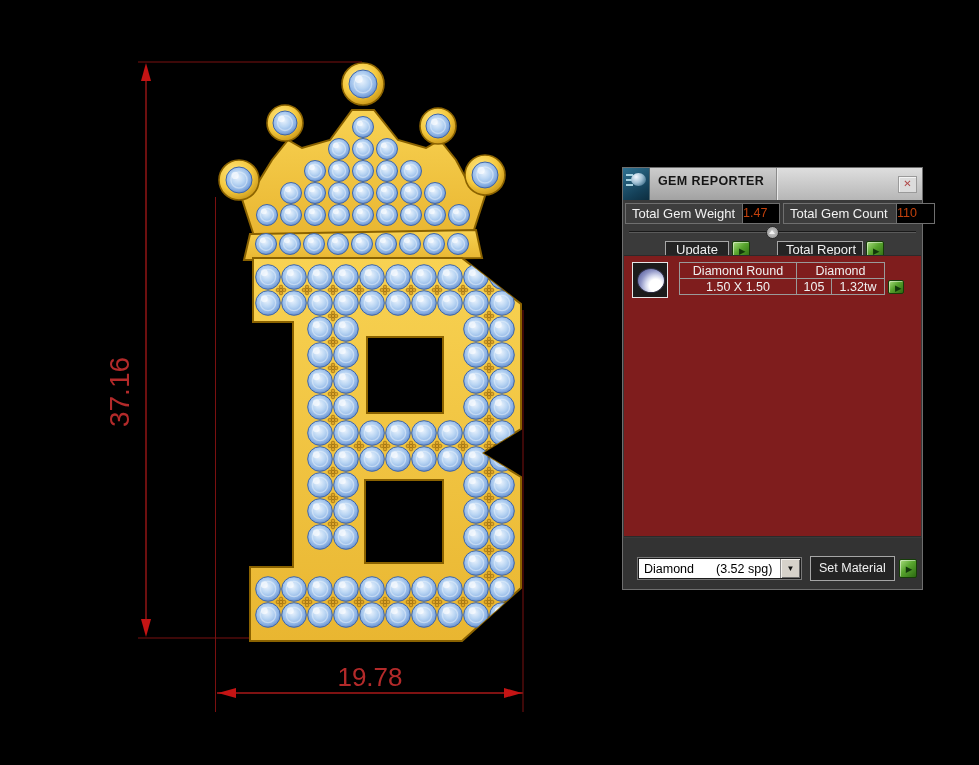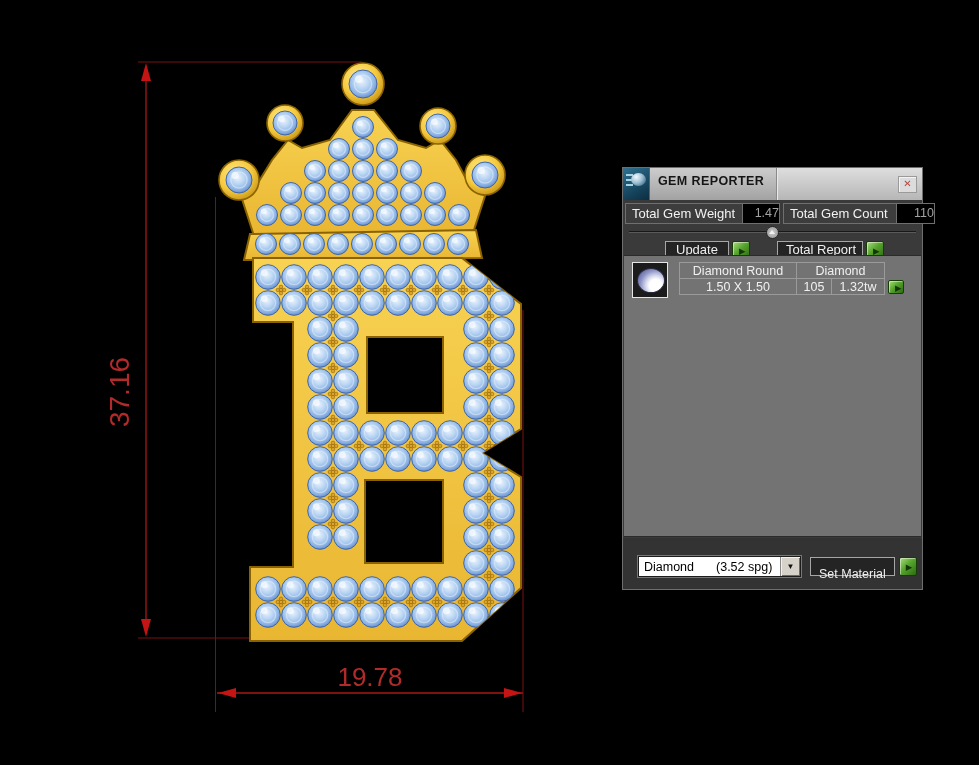--- a/index.html
+++ b/index.html
@@ -26,22 +26,22 @@
       padding-left:8px;letter-spacing:.4px;white-space:nowrap;border-right:1px solid #8a8a8a;}
   .caption-right{flex:1;background:linear-gradient(#dedede,#b6b6b6);
       display:flex;align-items:center;justify-content:flex-end;border-left:1px solid #e9e9e9;}
   .close-btn{width:17px;height:15px;margin-right:5px;background:#dcdcdc;
       border:1px solid #9a9a9a;box-shadow:inset 1px 1px 0 #f4f4f4;
       color:#b04848;font-size:10px;line-height:14px;text-align:center;cursor:default;}
 
   .stats-row{display:flex;gap:3px;padding:3px 2px 0 2px;height:21px;}
   .stat-pair{display:flex;border:1px solid #6f6f6f;background:#3d3d3d;}
   .stat-pair .lbl{color:#f2f2f2;font-size:13px;line-height:19px;padding:0 6px;white-space:nowrap;}
-  .stat-pair .val{background:#000;color:#a3a3a3;font-size:12.5px;line-height:19px;
-      text-align:right;border-left:1px solid #6f6f6f;}
+  .stat-pair .val{background:#000;color:#c2410c;font-size:12.5px;line-height:19px;
+      text-align:left;border-left:1px solid #6f6f6f;}
   .w1 .lbl{width:104px;} .w1 .val{width:36px;}
   .w2 .lbl{width:100px;} .w2 .val{width:37px;}
 
   .splitter{height:14px;position:relative;margin-top:1px;}
   .splitter .line{position:absolute;left:6px;right:6px;top:6px;height:1px;
       background:#191919;border-bottom:1px solid #5a5a5a;}
   .grip{position:absolute;left:50%;top:1px;margin-left:-7px;width:13px;height:13px;
       border-radius:50%;background:radial-gradient(#d2d2d2,#8d8d8d);
       border:1px solid #2c2c2c;box-sizing:border-box;}
   .grip .tri{display:block;width:0;height:0;margin:3px auto 0;
@@ -53,21 +53,21 @@
       font-size:13px;height:18px;line-height:16px;padding:0 10px;box-sizing:border-box;
       white-space:nowrap;}
   .green-btn{width:18px;height:18px;box-sizing:border-box;margin-left:3px;
       background:linear-gradient(135deg,#aadd80 0%,#58a52e 45%,#2c6a11 100%);
       border:1px solid #163d08;border-radius:2px;
       box-shadow:inset 1px 1px 0 rgba(255,255,255,.45);
       color:#12380a;font-size:8.5px;line-height:16px;text-align:center;}
   .save-btn{width:86px;margin-left:27px;text-align:left;padding:0 8px;}
 
   .panel-body{position:absolute;left:1px;right:1px;top:87px;bottom:52px;
-      background:#737373;border-top:1px solid #2b2b2b;border-bottom:1px solid #2b2b2b;}
+      background:#7f1d1d;border-top:1px solid #2b2b2b;border-bottom:1px solid #2b2b2b;}
   .gem-block{display:flex;align-items:flex-start;padding:6px 0 0 8px;}
   .gem-thumb{width:34px;height:34px;background:#1b1b1b;border:1px solid #e6e6e6;
       position:relative;flex:0 0 34px;}
   .gem-thumb .stone{position:absolute;left:4px;top:5px;width:26px;height:23px;border-radius:50%;
       background:radial-gradient(circle at 68% 72%,#ffffff 0 26%,#d2d6ec 42%,#9096c6 62%,#696fa8 80%,#4a4f86 100%);
       border:1px solid #2e2e44;}
   table.gem-table{border-collapse:collapse;margin-left:11px;font-size:12.5px;color:#f0f0f0;}
   .gem-table td{border:1px solid #9a9a9a;height:15px;padding:0 4px;text-align:center;
       font-weight:normal;white-space:nowrap;}
   .gem-table td.c-size{width:108px;}
@@ -78,21 +78,21 @@
 
   .bottom-strip{position:absolute;left:0;right:0;bottom:0;height:51px;background:#333;}
   .bottom-controls{position:absolute;left:15px;top:18px;display:flex;align-items:center;}
   .combo{width:163px;height:21px;background:#fff;border:1px solid #1c1c1c;
       box-shadow:0 0 0 1px #777;display:flex;align-items:center;box-sizing:border-box;}
   .combo .txt{font-size:12.5px;color:#000;padding-left:5px;white-space:nowrap;}
   .combo .txt.spg{margin-left:17px;}
   .combo .dd-btn{margin-left:auto;width:19px;height:19px;background:#d6d2ca;
       border-left:1px solid #888;box-shadow:inset 1px 1px 0 #f4f2ee, inset -1px -1px 0 #6c6c6c;
       display:flex;align-items:center;justify-content:center;font-size:8px;color:#111;}
-  .setmat-btn{margin-left:9px;height:19px;line-height:17px;font-size:12.5px;padding:8px 8px;}
+  .setmat-btn{margin-left:9px;height:25px;line-height:17px;font-size:12.5px;padding:0 8px;}
   .bottom-controls .green-btn{width:18px;height:19px;line-height:17px;margin-left:4px;}
 </style>
 </head>
 <body>
 
 <svg id="pendant-svg" width="620" height="765" viewBox="0 0 620 765">
   <defs>
     <radialGradient id="gemG" cx="45%" cy="40%" r="65%">
       <stop offset="0%" stop-color="#eaf3fd"></stop>
       <stop offset="40%" stop-color="#b9d5f3"></stop>

